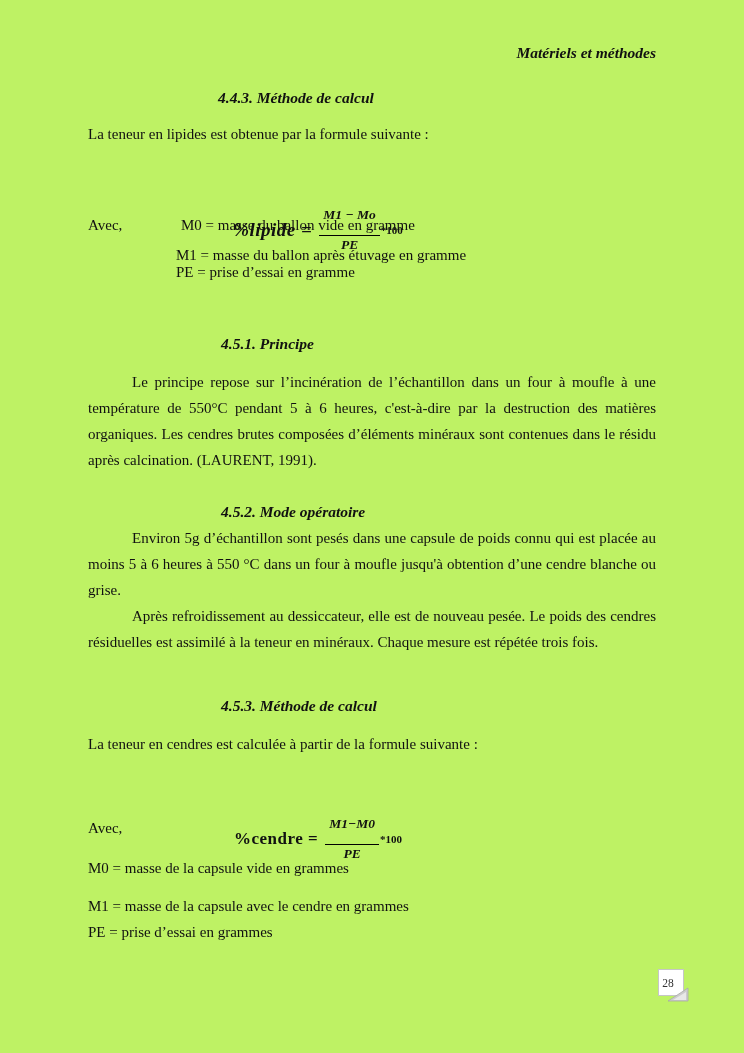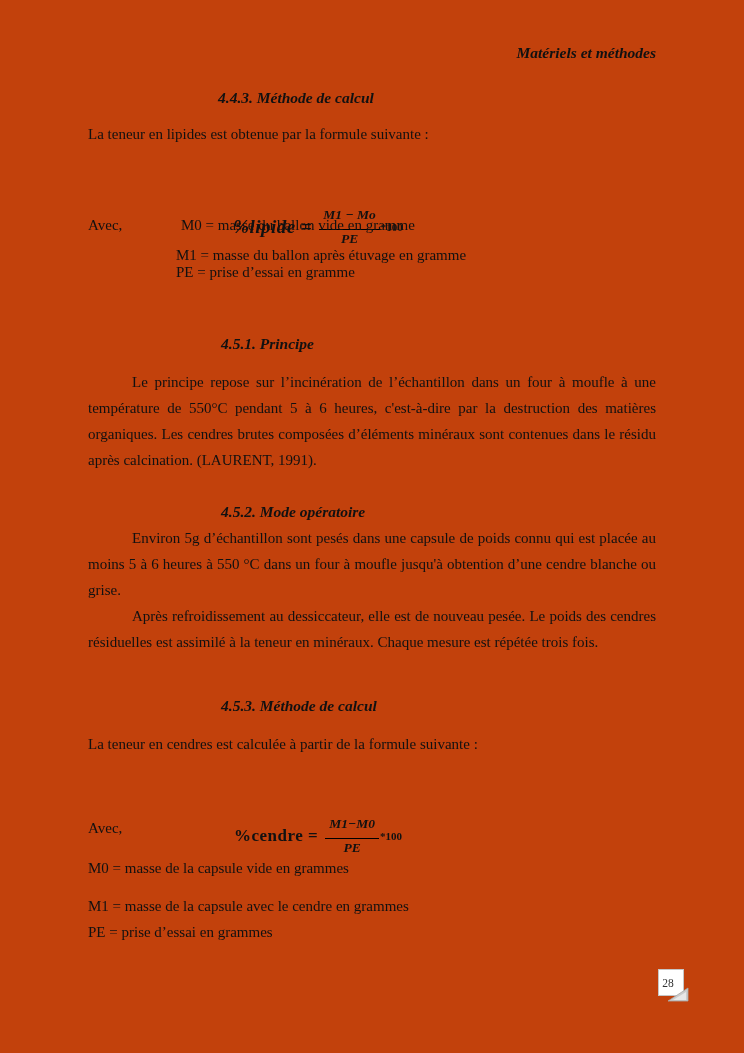--- a/index.html
+++ b/index.html
@@ -1,20 +1,20 @@
 <!DOCTYPE html>
 <html><head>
 <meta charset="utf-8">
 <style>
   html, body { margin: 0; padding: 0; background: #e9e9e9; }
   .page {
     position: relative;
     width: 744px;
     height: 1053px;
-    background: #c2410c;
+    background: #bef264;
     font-family: "Liberation Serif", serif;
     color: #111111;
     overflow: hidden;
     margin: 0 auto;
   }
   .abs { position: absolute; }
   .running-head {
     top: 44px; right: 88px;
     font-size: 15.5px; font-weight: bold; font-style: italic;
   }
@@ -60,21 +60,21 @@
     font-size: 19px; font-weight: bold;
     margin-right: 7px; letter-spacing: 0.5px;
   }
   .f1 .f-lhs { font-style: italic; }
   .f2 .f-lhs { font-style: normal; font-size: 17px; }
   .frac {
     display: inline-flex; flex-direction: column; align-items: center;
     font-size: 13.5px; font-weight: bold; font-style: italic;
     line-height: 1.25;
   }
-  .frac .num { border-bottom: 1.6px solid #000; padding: 0 4px 5px 4px; }
+  .frac .num { border-bottom: 1.6px solid #000; padding: 0 4px 11px 4px; }
   .frac .den { padding-top: 1px; }
   .f-rhs { font-size: 11px; font-weight: bold; margin-left: 1px; }
   .pagebox {
     left: 658px; top: 969px; width: 26px; height: 27px;
     border: 1px solid #c6c6c6; background: #ffffff;
     display: flex; align-items: center; justify-content: center;
     box-sizing: border-box;
   }
   .pagebox .num { font-size: 11.5px; color: #333; margin-right: 6px; }
   .fold { position: absolute; right: -6px; bottom: -7px; width: 21px; height: 15px; }

